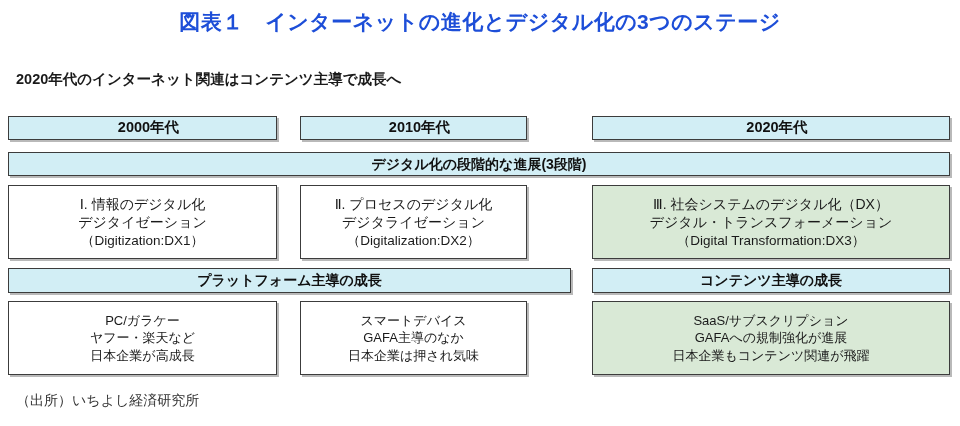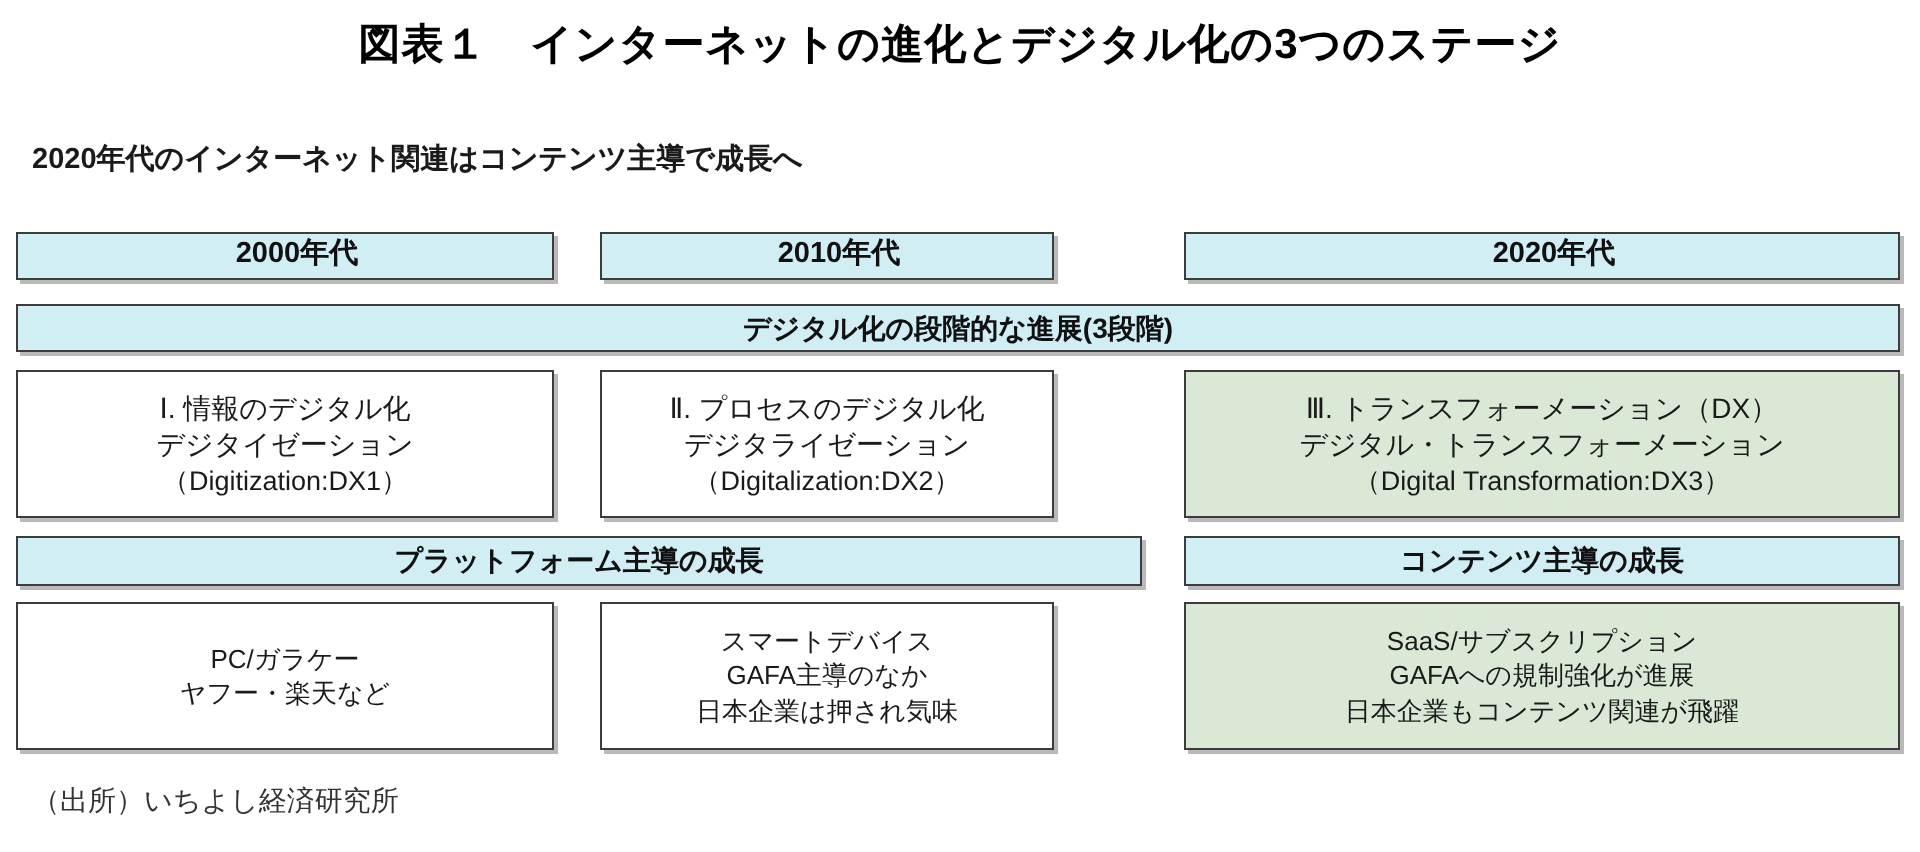--- a/index.html
+++ b/index.html
@@ -19,21 +19,21 @@
   
   .title {
     position: absolute;
     left: 0;
     top: 8px;
     width: 960px;
     text-align: center;
     font-size: 21px;
     font-weight: bold;
     letter-spacing: 0.5px;
-    color: #000000;
+    color: #1d4ed8;
     white-space: nowrap;
   }
 
   
   .subtitle {
     position: absolute;
     left: 16px;
     top: 70px;
     font-size: 14.5px;
     font-weight: bold;
@@ -137,35 +137,36 @@
   <span class="line">Ⅰ. 情報のデジタル化</span>
   <span class="line">デジタイゼーション</span>
   <span class="line sm">（Digitization:DX1）</span>
 </div>
 <div class="box stage r-stage c2">
   <span class="line">Ⅱ. プロセスのデジタル化</span>
   <span class="line">デジタライゼーション</span>
   <span class="line sm">（Digitalization:DX2）</span>
 </div>
 <div class="box stage green r-stage c3">
-  <span class="line">Ⅲ. トランスフォーメーション（DX）</span>
+  <span class="line">Ⅲ. 社会システムのデジタル化（DX）</span>
   <span class="line">デジタル・トランスフォーメーション</span>
   <span class="line sm">（Digital Transformation:DX3）</span>
 </div>
 
 <div class="box band r-growth c12">
   <span class="line">プラットフォーム主導の成長</span>
 </div>
 <div class="box band r-growth c3">
   <span class="line">コンテンツ主導の成長</span>
 </div>
 
 <div class="box detail r-detail c1">
   <span class="line">PC/ガラケー</span>
   <span class="line">ヤフー・楽天など</span>
+  <span class="line">日本企業が高成長</span>
 </div>
 <div class="box detail r-detail c2">
   <span class="line">スマートデバイス</span>
   <span class="line">GAFA主導のなか</span>
   <span class="line">日本企業は押され気味</span>
 </div>
 <div class="box detail green r-detail c3">
   <span class="line">SaaS/サブスクリプション</span>
   <span class="line">GAFAへの規制強化が進展</span>
   <span class="line">日本企業もコンテンツ関連が飛躍</span>

